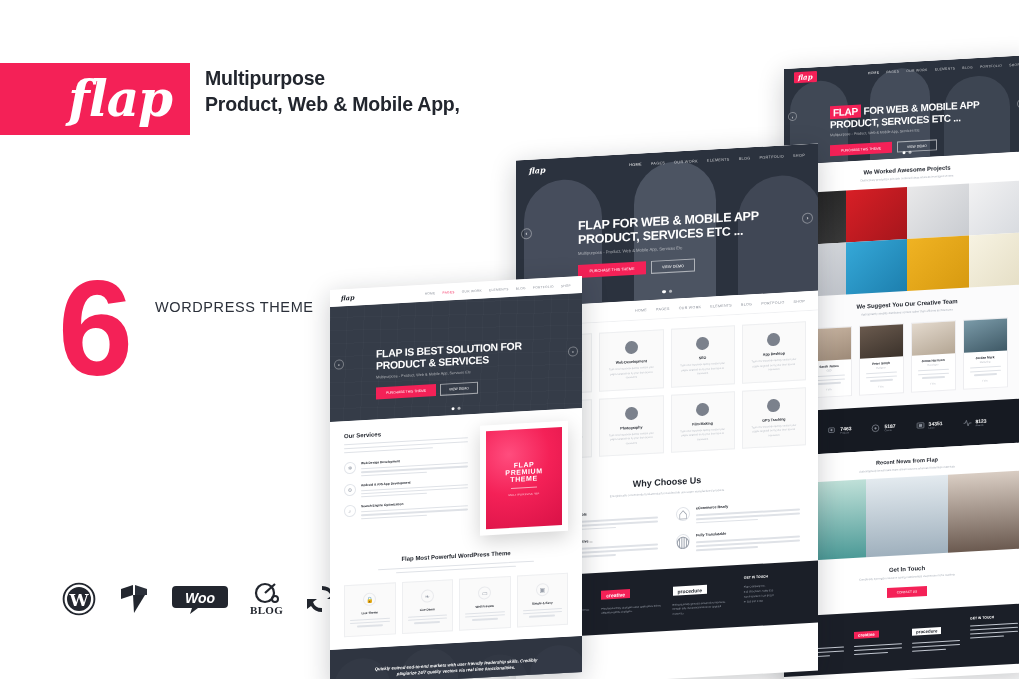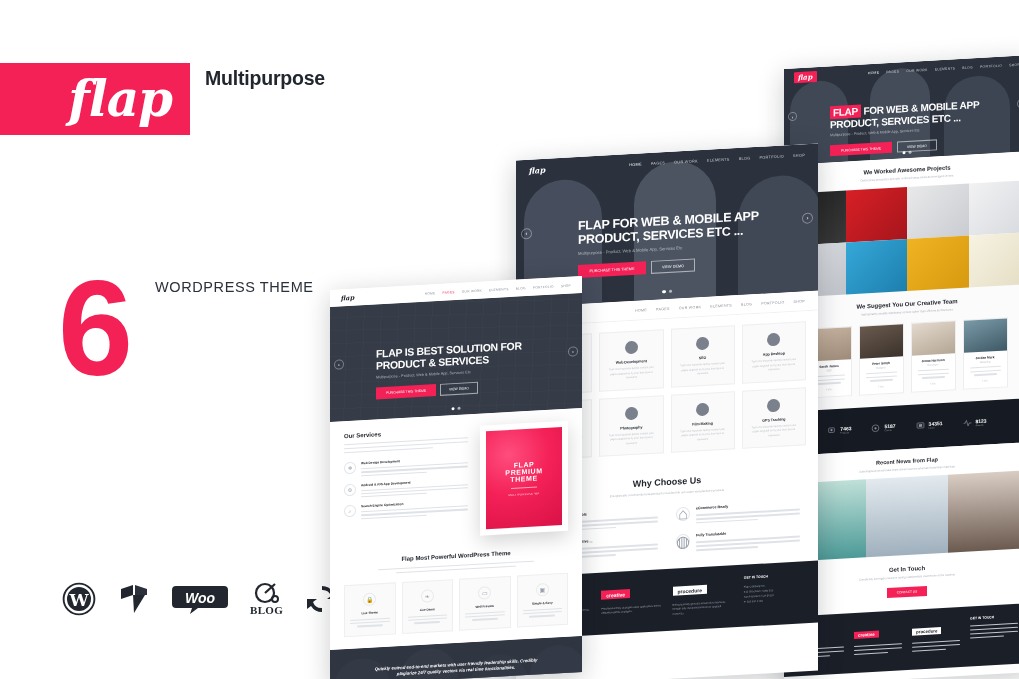--- a/index.html
+++ b/index.html
@@ -36,21 +36,21 @@
   .intro-col { position: absolute; left: 155px; top: 279px; width: 230px; }
   .intro-kicker {
     font-size: 15.5px; letter-spacing: 0.6px; color: #2b303a; font-weight: 400;
     line-height: 1.1; margin-bottom: 3px;
   }
   .demo-big {
     font-size: 40px; font-weight: 700; color: #22262e; line-height: 0.97;
     letter-spacing: -1.4px;
   }
   .intro-sub {
-    font-size: 14.5px; letter-spacing: 0.6px; color: #2b303a; margin-top: 0;
+    font-size: 14.5px; letter-spacing: 0.6px; color: #2b303a; margin-top: 20px;
   }
 
   
   .icon-row { position: absolute; left: 62px; top: 582px; display: flex; align-items: center; gap: 22px; }
   .icon-row svg { display: block; }
   .wpml-wrap { display: flex; flex-direction: column; align-items: center; }
   .wpml-text { font-family: "Liberation Serif", serif; font-size: 11px; font-weight: 700; color: #22262e; letter-spacing: 0.3px; margin-top: -2px; }
 
   
   .mock { position: absolute; background: #fff; box-shadow: 0 6px 26px rgba(20,24,34,.22); overflow: hidden; }
@@ -115,20 +115,21 @@
 </head>
 <body>
 
 <div class="stage">
 
   <div class="brand-box">
     <span class="brand-word">flap</span>
   </div>
   <div class="brand-tag">
     <div>Multipurpose</div>
+    <div>Product, Web &amp; Mobile App,</div>
   </div>
 
   <div class="six">6</div>
   <div class="intro-col">
     <div class="intro-sub">WORDPRESS THEME</div>
   </div>
 
   <div class="icon-row">
     <span>
       <svg width="34" height="34" viewBox="0 0 34 34">

